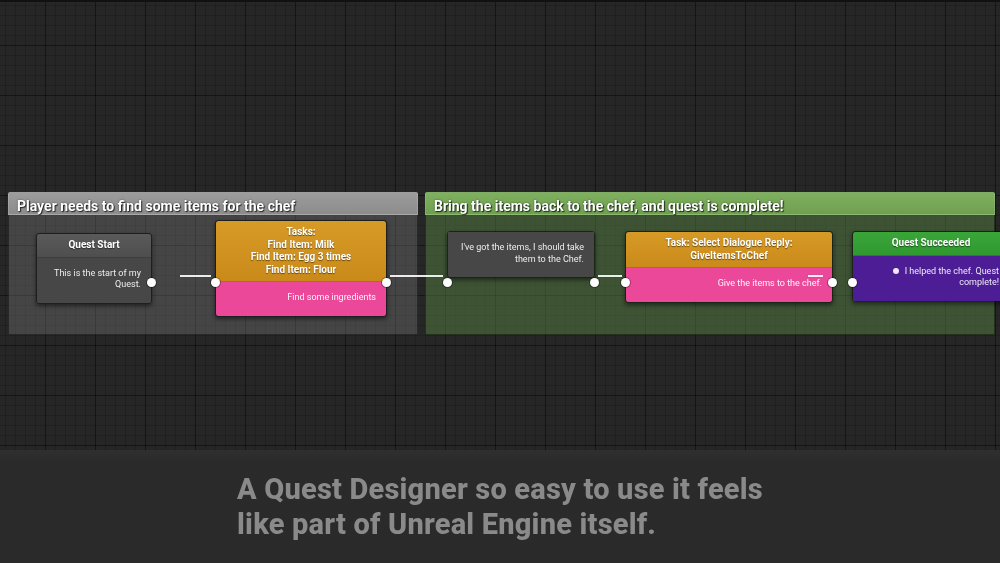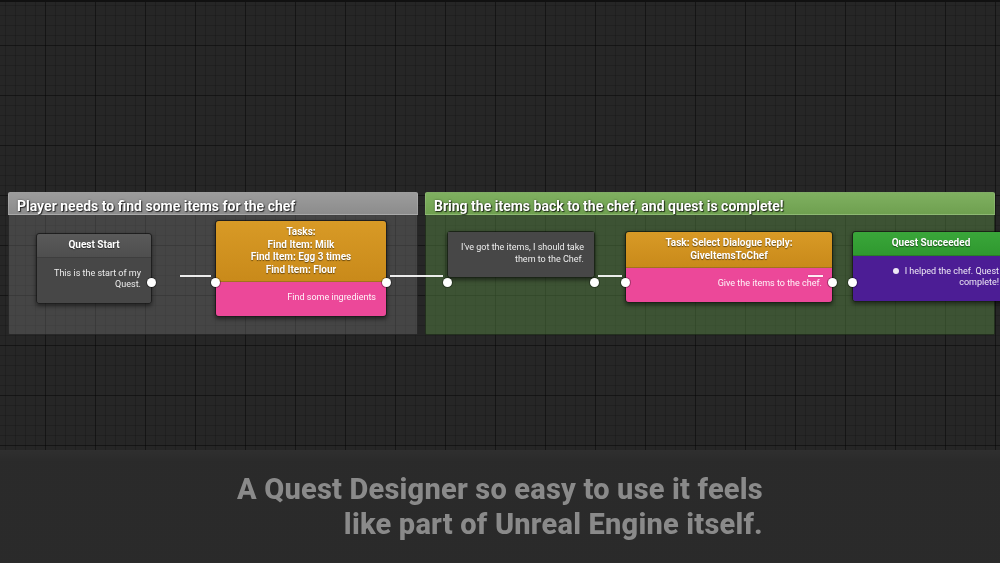--- a/index.html
+++ b/index.html
@@ -113,21 +113,21 @@
   
   .caption-band {
     position: absolute;
     left: 0; right: 0; bottom: 0;
     height: 113px;
     background: linear-gradient(to bottom, rgba(0,0,0,0.0), rgba(0,0,0,0.10) 10%, rgba(0,0,0,0.10));
     background-color: #2f2f2f;
     display: flex;
     align-items: center;
     justify-content: center;
-    text-align: right;
+    text-align: left;
     padding: 0 20px;
   }
   .caption-band div {
     color: #8a8a8a;
     font-size: 29px;
     font-weight: 800;
     line-height: 1.18;
     letter-spacing: 0.2px;
   }
 

